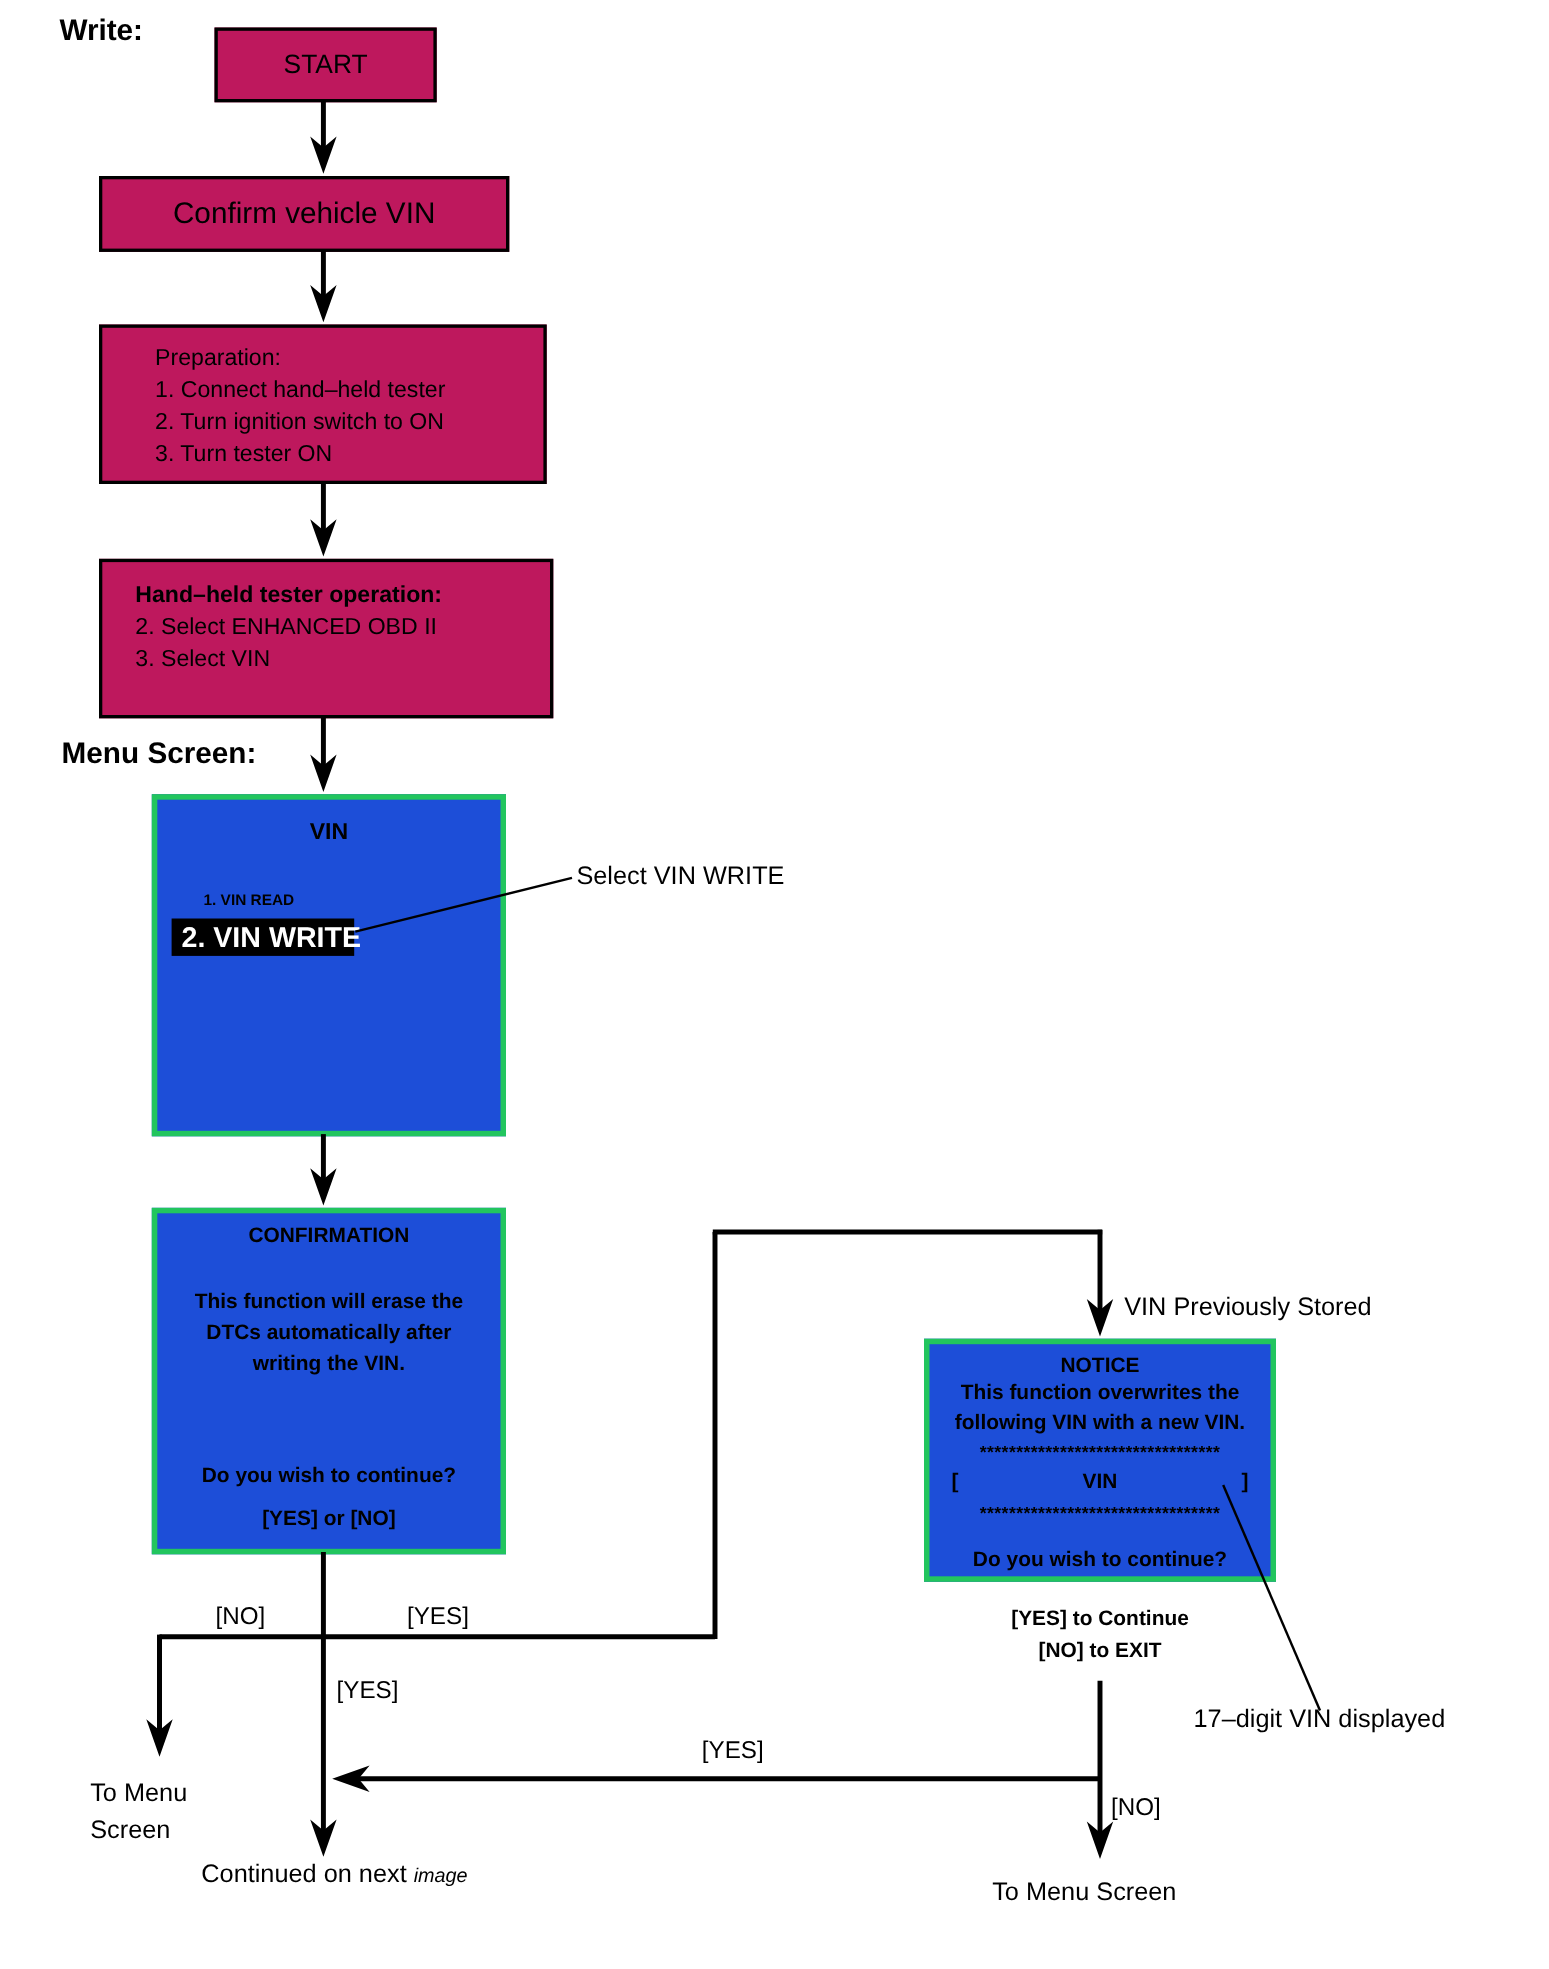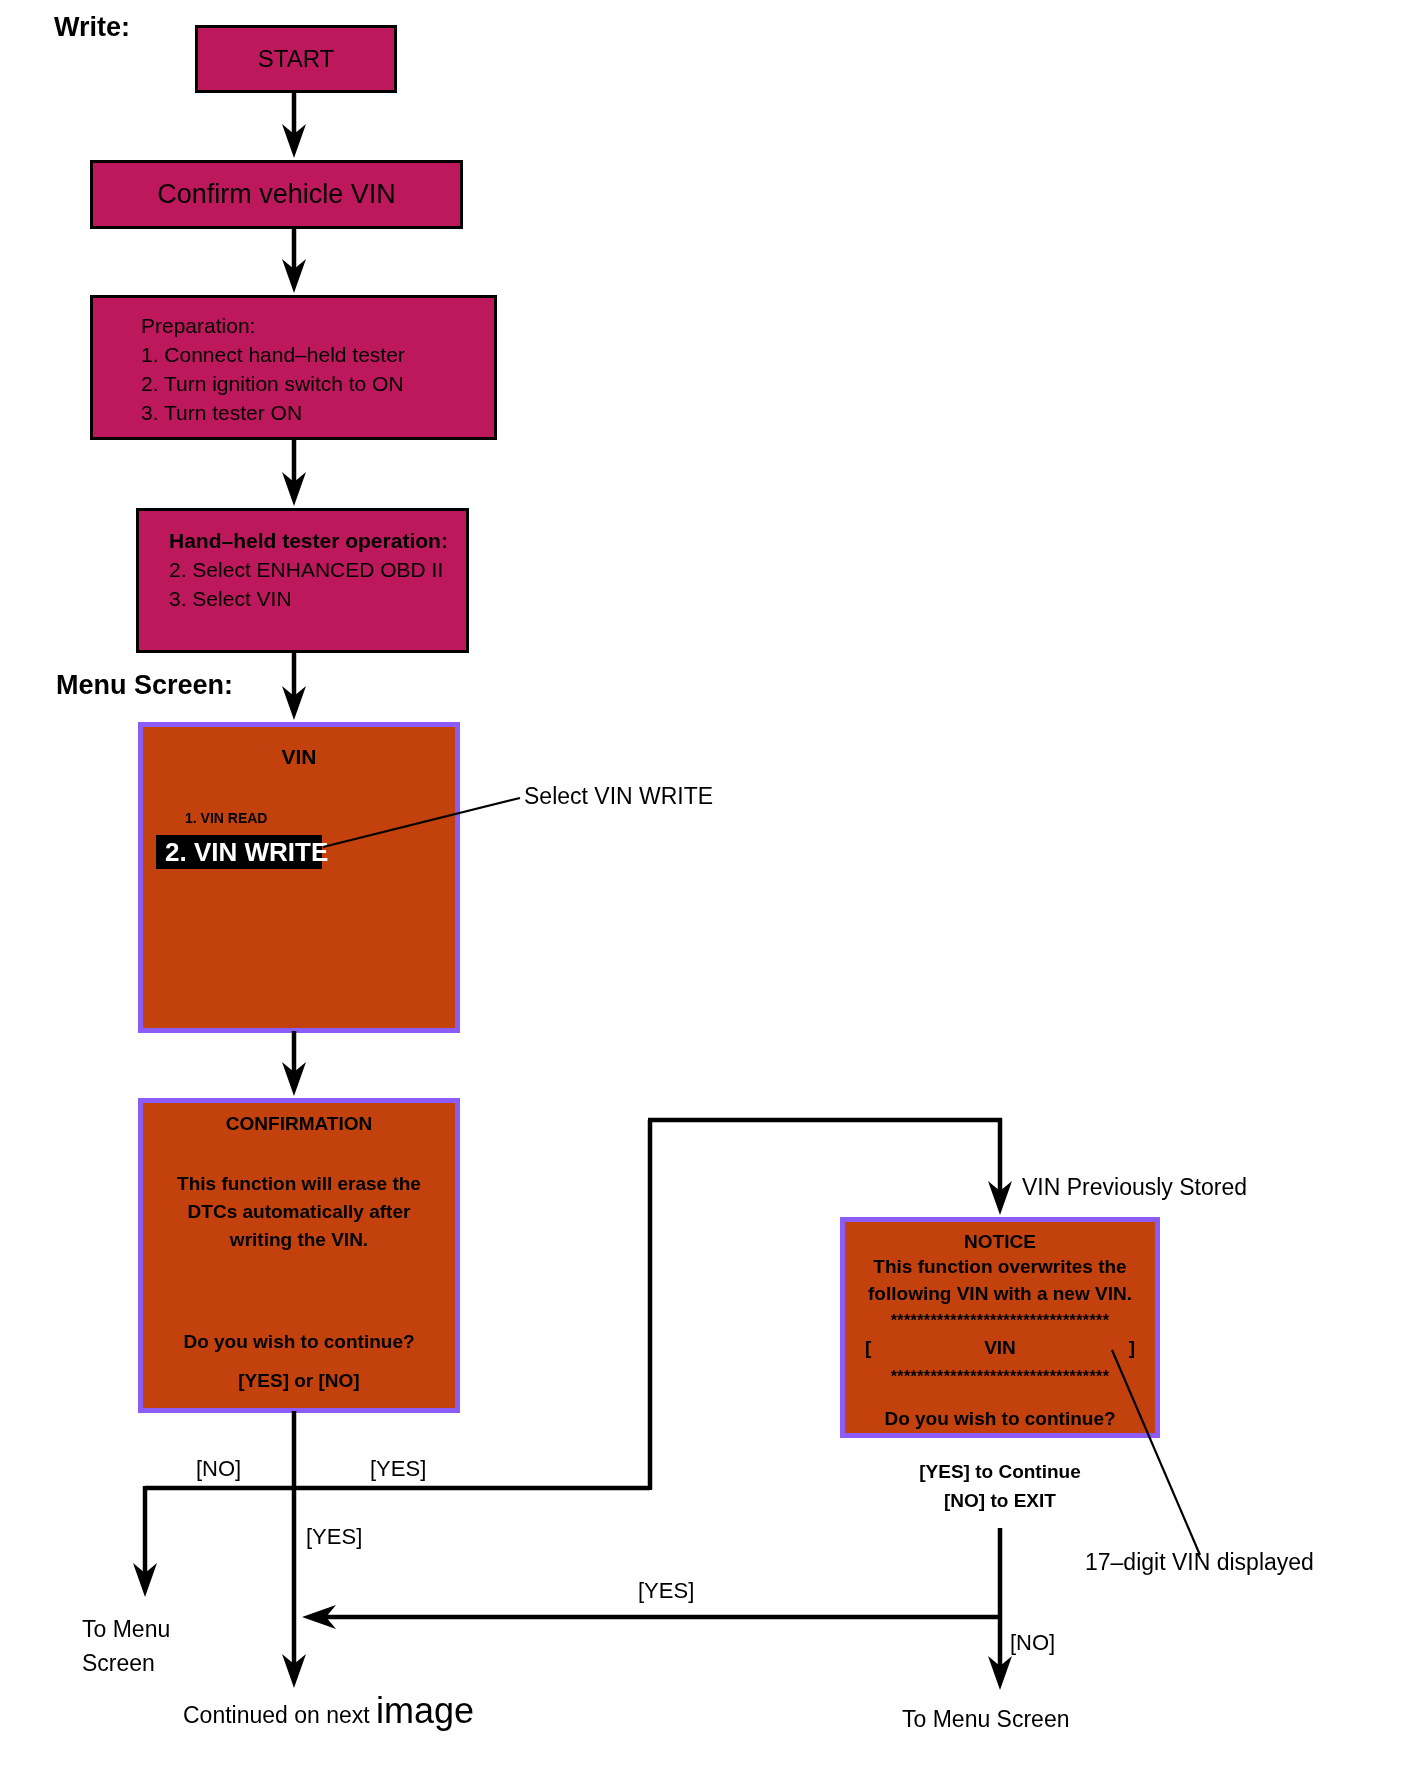--- a/index.html
+++ b/index.html
@@ -2,21 +2,21 @@
 <html><head>
 <meta charset="utf-8">
 <style>
   html,body{margin:0;padding:0;background:#fff;}
   #canvas{
     position:relative;width:1408px;height:1790px;background:#ffffff;
     font-family:"Liberation Sans", sans-serif;color:#000;overflow:hidden;
   }
   .abs{position:absolute;}
   .box{position:absolute;background:#be185d;border:3px solid #000;box-sizing:border-box;}
-  .screenbox{position:absolute;background:#c2410c;border:5px solid #8b5cf6;box-sizing:border-box;}
+  .screenbox{position:absolute;background:#1d4ed8;border:5px solid #22c55e;box-sizing:border-box;}
   .center-flex{display:flex;align-items:center;justify-content:center;}
   .biglabel{font-weight:bold;font-size:27px;}
   .boxtext{font-size:21px;line-height:29px;}
   .ctext{position:absolute;left:0;width:100%;text-align:center;font-weight:bold;white-space:nowrap;}
   .branchlabel{position:absolute;font-size:22px;white-space:nowrap;}
   .callout{position:absolute;font-size:23px;white-space:nowrap;}
   .bottomtext{position:absolute;font-size:23px;line-height:34px;white-space:nowrap;}
   svg.overlay{position:absolute;left:0;top:0;z-index:10;pointer-events:none;}
   .boxlayer{position:absolute;left:0;top:0;z-index:2;width:100%;height:100%;}
 </style>
@@ -37,21 +37,21 @@
       <span>Confirm vehicle VIN</span>
     </div>
 
     <div class="box boxtext" style="left:90px;top:295px;width:407px;height:145px;padding:13px 8px 0 48px;">
       <div>Preparation:</div>
       <div>1. Connect hand–held tester</div>
       <div>2. Turn ignition switch to ON</div>
       <div>3. Turn tester ON</div>
     </div>
 
-    <div class="box boxtext" style="left:90px;top:508px;width:333px;height:145px;padding:15px 8px 0 30px;margin-left:46px;">
+    <div class="box boxtext" style="left:90px;top:508px;width:413px;height:145px;padding:15px 8px 0 30px;">
       <div style="font-weight:bold;">Hand–held tester operation:</div>
       <div>2. Select ENHANCED OBD II</div>
       <div>3. Select VIN</div>
     </div>
 
     <div class="abs biglabel" style="left:56px;top:670px;">Menu Screen:</div>
 
     <div class="screenbox" style="left:138px;top:722px;width:322px;height:311px;">
       <div class="ctext" style="top:18px;font-size:21px;">VIN</div>
       <div class="abs" style="left:42px;top:83px;font-size:14px;font-weight:bold;white-space:nowrap;">1. VIN READ</div>
@@ -94,21 +94,21 @@
     <div class="branchlabel" style="left:306px;top:1524px;">[YES]</div>
     <div class="branchlabel" style="left:638px;top:1578px;">[YES]</div>
     <div class="branchlabel" style="left:1010px;top:1630px;">[NO]</div>
 
     <div class="bottomtext" style="left:82px;top:1612px;">
       <div>To Menu</div>
       <div>Screen</div>
     </div>
     <div class="bottomtext" style="left:902px;top:1702px;">To Menu Screen</div>
     <div class="abs" style="left:183px;top:1690px;white-space:nowrap;">
-      <span style="font-size:23px;">Continued on next </span><span style="font-size:36px;">image</span>
+      <span style="font-size:23px;">Continued on next </span><span style="font-size:18px;font-style:italic;">image</span>
     </div>
 
   </div>
 
   <svg class="overlay" width="1408" height="1790" viewBox="0 0 1408 1790">
     <g stroke="#000" stroke-width="4.5" fill="none">
       <path d="M294 91 V140"></path>
       <path d="M294 227 V277"></path>
       <path d="M294 438 V490"></path>
       <path d="M294 651 V704"></path>

